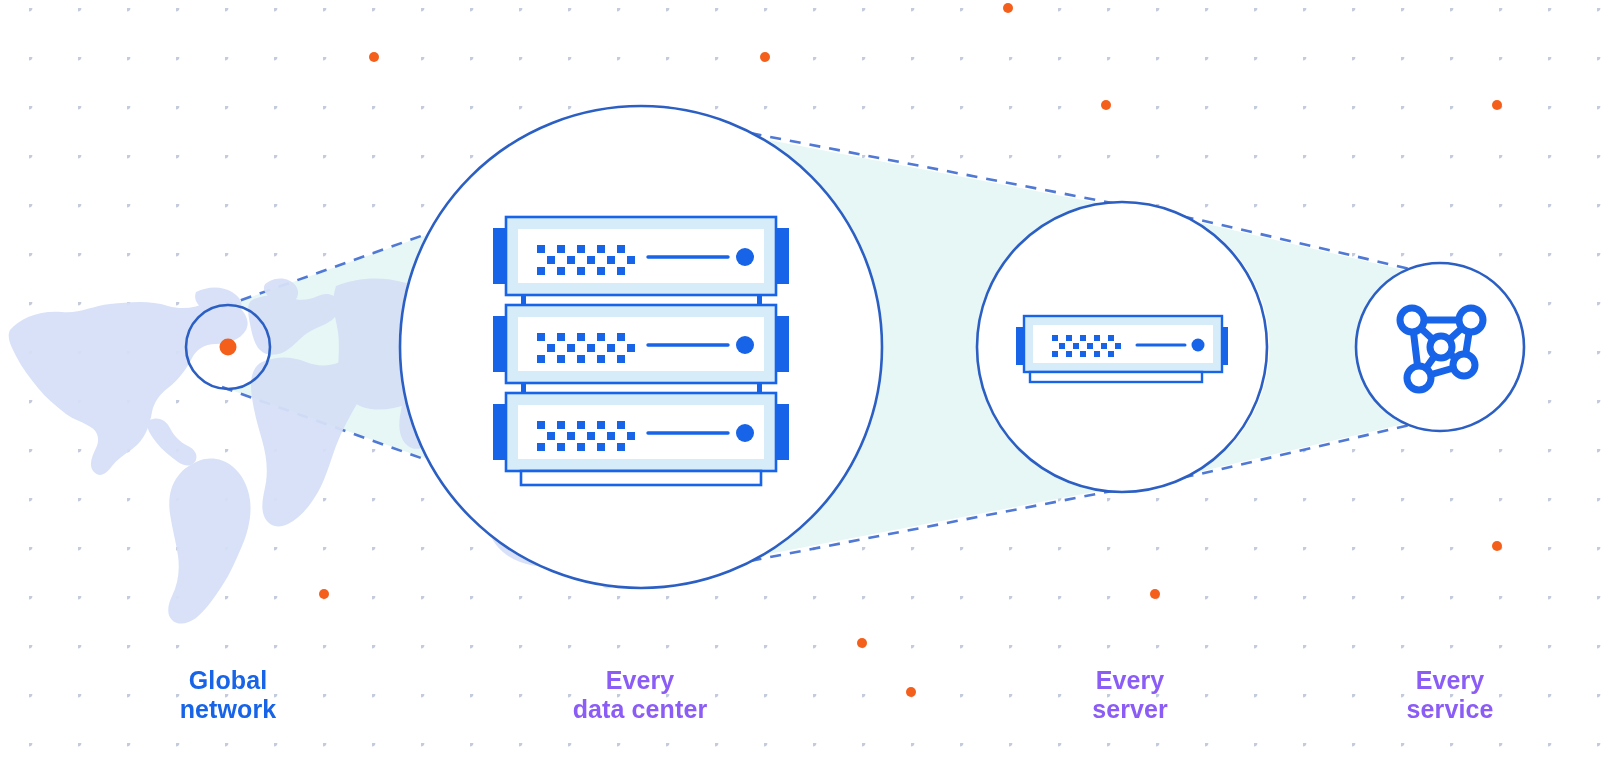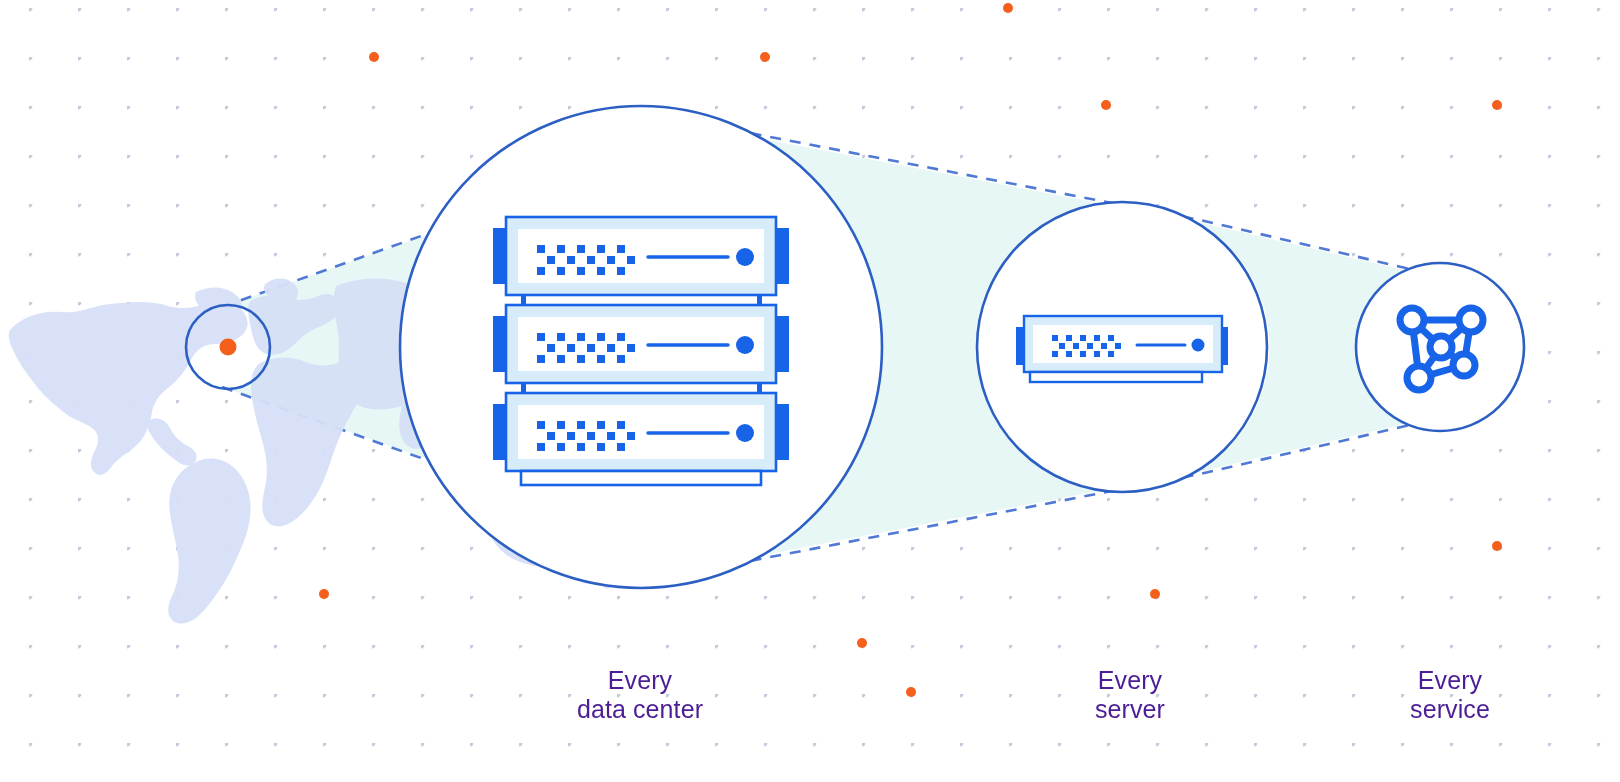--- a/index.html
+++ b/index.html
@@ -23,22 +23,22 @@
     top: 0;
     width: 1620px;
     height: 782px;
   }
   .label {
     position: absolute;
     text-align: center;
     font-family: "Liberation Sans", sans-serif;
     font-size: 25px;
     line-height: 29px;
-    font-weight: 400;
-    color: #4c1d95;
+    font-weight: 700;
+    color: #8b5cf6;
     letter-spacing: 0.1px;
     white-space: pre-line;
   }
   .label.accent {
     color: #1764e8;
     font-weight: 700;
   }
   #label-global   { left: 118px;  top: 666px; width: 220px; }
   #label-dc       { left: 530px;  top: 666px; width: 220px; }
   #label-server   { left: 1020px; top: 666px; width: 220px; }
@@ -303,20 +303,22 @@
     <circle cx="765" cy="57" r="5" fill="#f4601c"></circle>
     <circle cx="1106" cy="105" r="5" fill="#f4601c"></circle>
     <circle cx="1497" cy="105" r="5" fill="#f4601c"></circle>
     <circle cx="1497" cy="546" r="5" fill="#f4601c"></circle>
     <circle cx="324" cy="594" r="5" fill="#f4601c"></circle>
     <circle cx="1155" cy="594" r="5" fill="#f4601c"></circle>
     <circle cx="862" cy="643" r="5" fill="#f4601c"></circle>
     <circle cx="911" cy="692" r="5" fill="#f4601c"></circle>
   </svg>
 
+  <div class="label accent" id="label-global">Global
+network</div>
 
   <div class="label" id="label-dc">Every
 data center</div>
 
   <div class="label" id="label-server">Every
 server</div>
 
   <div class="label" id="label-service">Every
 service</div>
 

